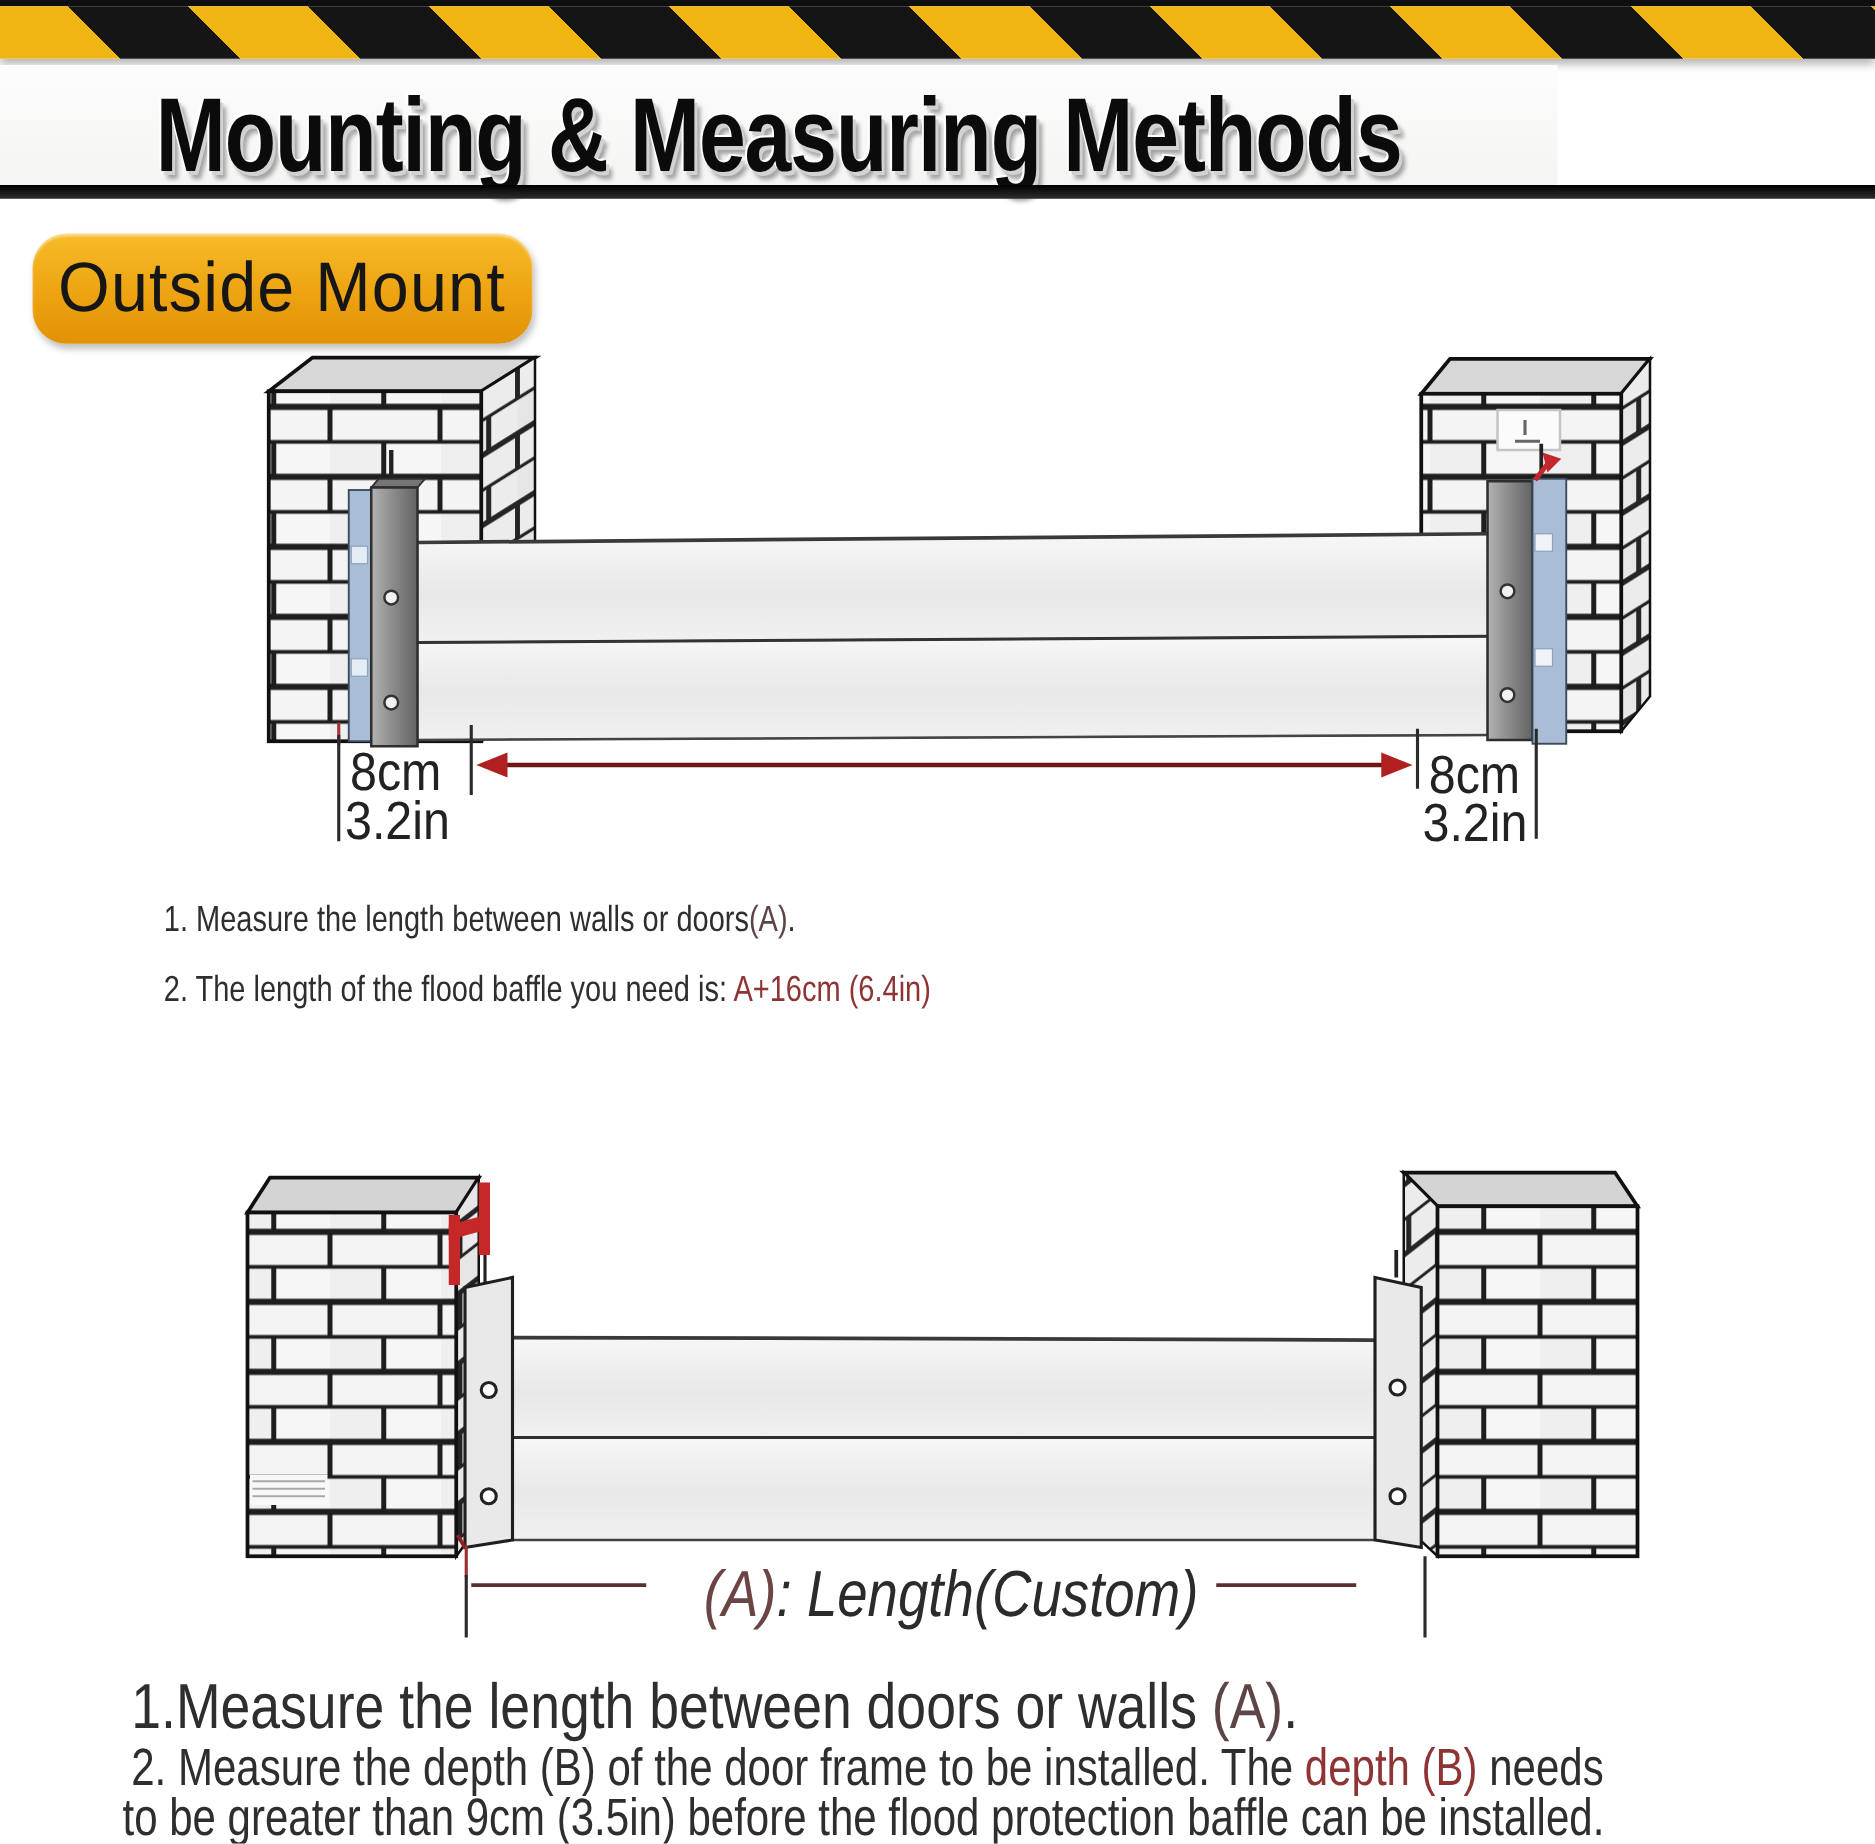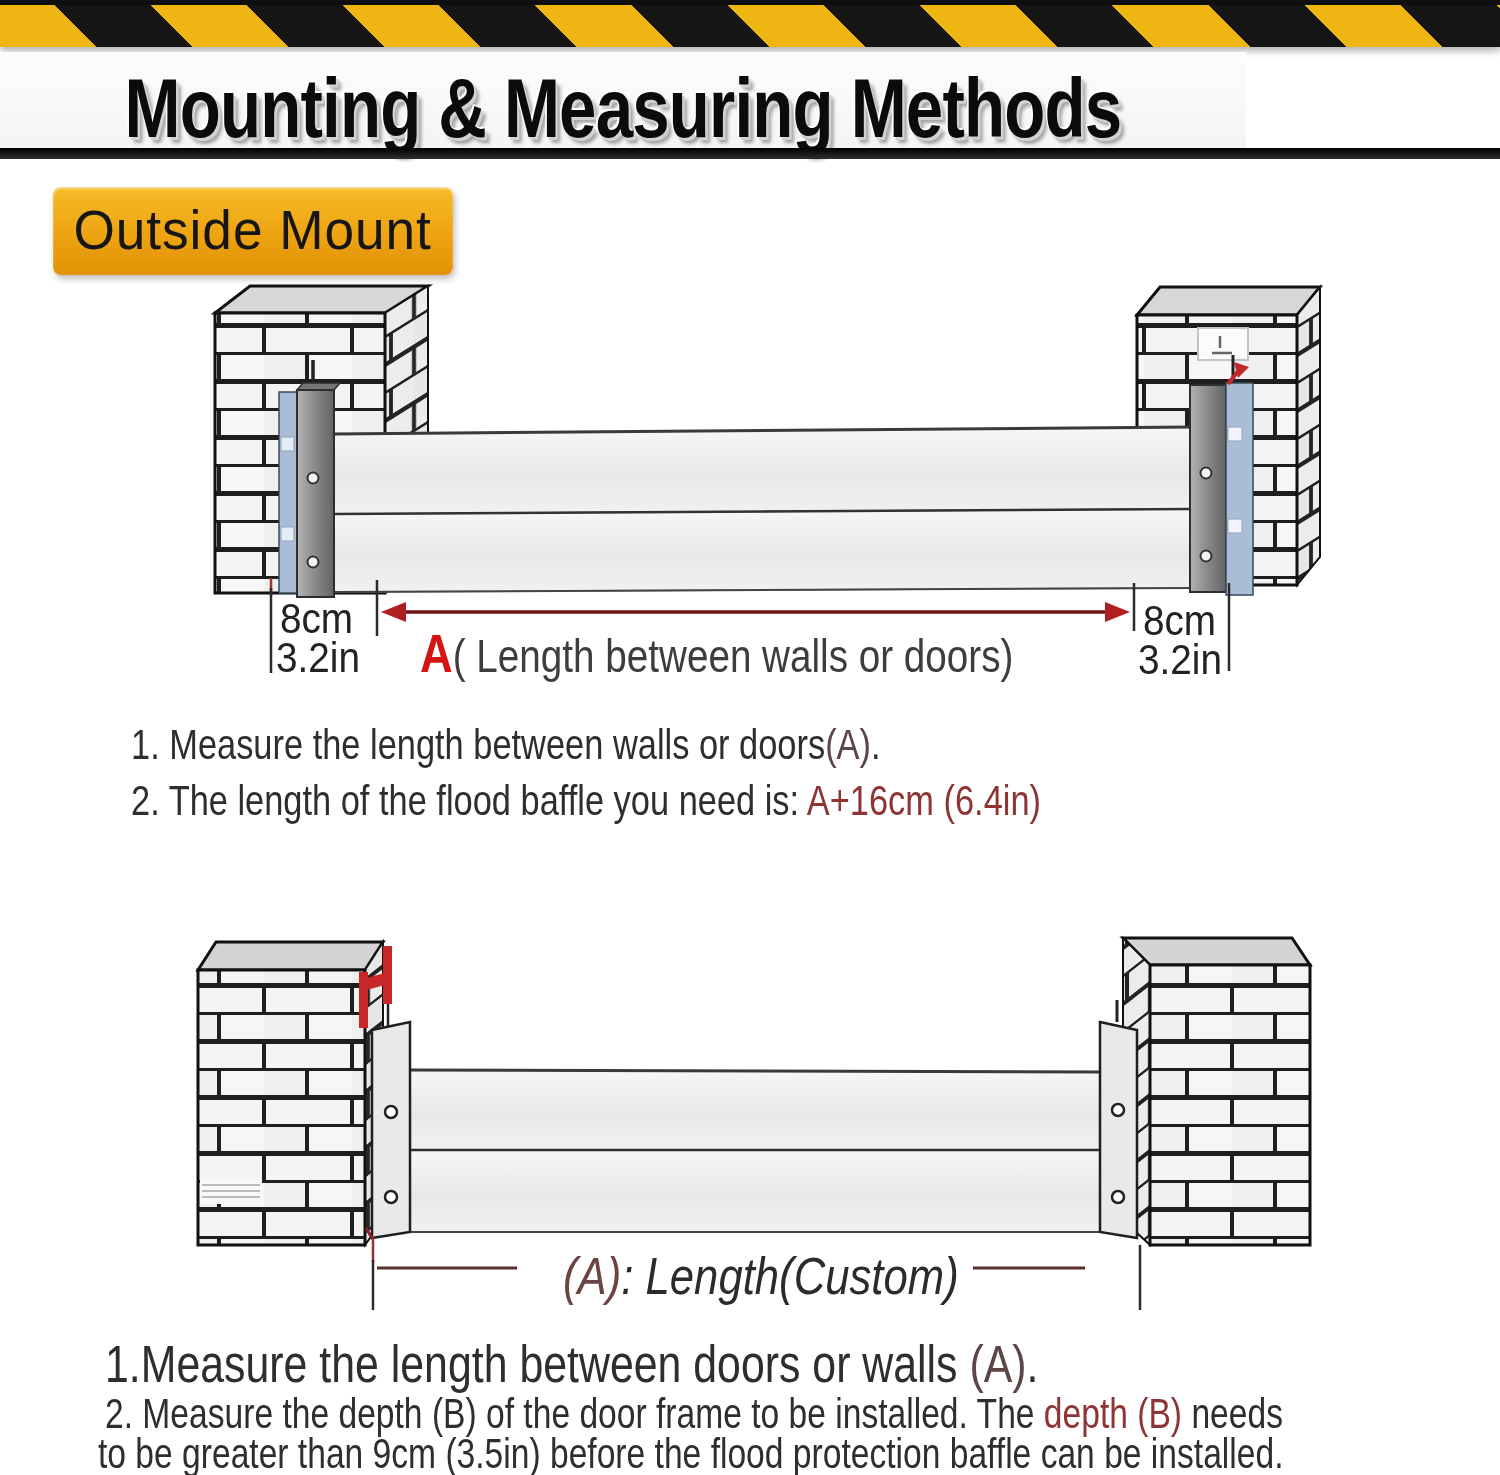--- a/index.html
+++ b/index.html
@@ -23,40 +23,39 @@
     font-size:84px;font-weight:700;letter-spacing:-1px;color:#0b0b0b;
     transform:scaleX(.80);transform-origin:center;
     text-shadow:-2px -2px 0 #ffffff, 3px 3px 0 #d2d2d2, 6px 6px 4px rgba(60,60,60,.45);
     white-space:nowrap;
   }
   .dark-bar{left:0;top:148px;width:1500px;height:11px;
     background:linear-gradient(#000000,#2e2e2e);}
 
   
   .badge{
-    border-radius:8px;
+    border-radius:27px;
     background:linear-gradient(#f7bb29,#eda312 55%,#e29206);
     box-shadow:2px 4px 6px rgba(0,0,0,.25), inset 0 2px 2px rgba(255,255,255,.5);
     text-align:center;
-    margin-left:27px;
   }
   .badge span{
     display:inline-block;transform:scaleX(.95);transform-origin:center;
     font-size:56px;font-weight:500;color:#161616;letter-spacing:1px;white-space:nowrap;
   }
   .badge-outside{left:26px;top:187px;width:400px;height:88px;line-height:86px;}
   .badge-inside{left:27px;top:838px;width:396px;height:90px;line-height:88px;}
 
   
   .nw{white-space:nowrap;}
   .sx80{display:inline-block;transform:scaleX(.80);transform-origin:0 60%;}
   .sx84{display:inline-block;transform:scaleX(.84);transform-origin:0 60%;}
   .sx90{display:inline-block;transform:scaleX(.90);transform-origin:0 60%;}
   .dim-label{font-size:43px;color:#222222;}
-  .instr{font-size:43px;color:#2e2e2e;}
+  .instr{font-size:29px;color:#2e2e2e;}
   .red-muted{color:#8e3434;}
   .a-muted{color:#5d4545;}
 
   
   .lbl-8cm-l{left:280px;top:594px;}
   .lbl-32in-l{left:276px;top:633px;}
   .lbl-8cm-r{left:1138px;top:596px;width:92px;text-align:center;}
   .lbl-32in-r{left:1136px;top:635px;width:98px;text-align:center;}
   .lbl-span{left:420px;top:622px;}
   .lbl-span .big-a{font-size:54px;font-weight:700;color:#d61414;}
@@ -172,23 +171,20 @@
       <line x1="390" y1="342" x2="1121" y2="342" stroke="#6e1616" stroke-width="3.5"></line>
       <polygon points="381,342 406,332 406,352" fill="#b02020"></polygon>
       <polygon points="1130,342 1105,332 1105,352" fill="#b02020"></polygon>
     </g>
   </svg>
 
   <div class="abs dim-label lbl-8cm-l nw"><span class="sx90">8cm</span></div>
   <div class="abs dim-label lbl-32in-l nw"><span class="sx90">3.2in</span></div>
   <div class="abs dim-label lbl-8cm-r nw"><span class="sx90">8cm</span></div>
   <div class="abs dim-label lbl-32in-r nw"><span class="sx90">3.2in</span></div>
-  <div class="abs lbl-span nw">
-    <span class="sx84"><span class="big-a">A</span><span class="rest">( Length between walls or doors)</span></span>
-  </div>
 
   <div class="abs instr nw" style="left:131px;top:720px;">
     <span class="sx80"><span>1. Measure the length between walls or doors</span><span class="a-muted">(A)</span><span>.</span></span>
   </div>
   <div class="abs instr nw" style="left:131px;top:776px;text-align:right;">
     <span class="sx80"><span>2. The length of the flood baffle you need is: </span><span class="red-muted">A+16cm (6.4in)</span></span>
   </div>
 
 
   <svg class="abs" style="left:0;top:930px;" width="1500" height="385" viewBox="0 0 1500 385">

